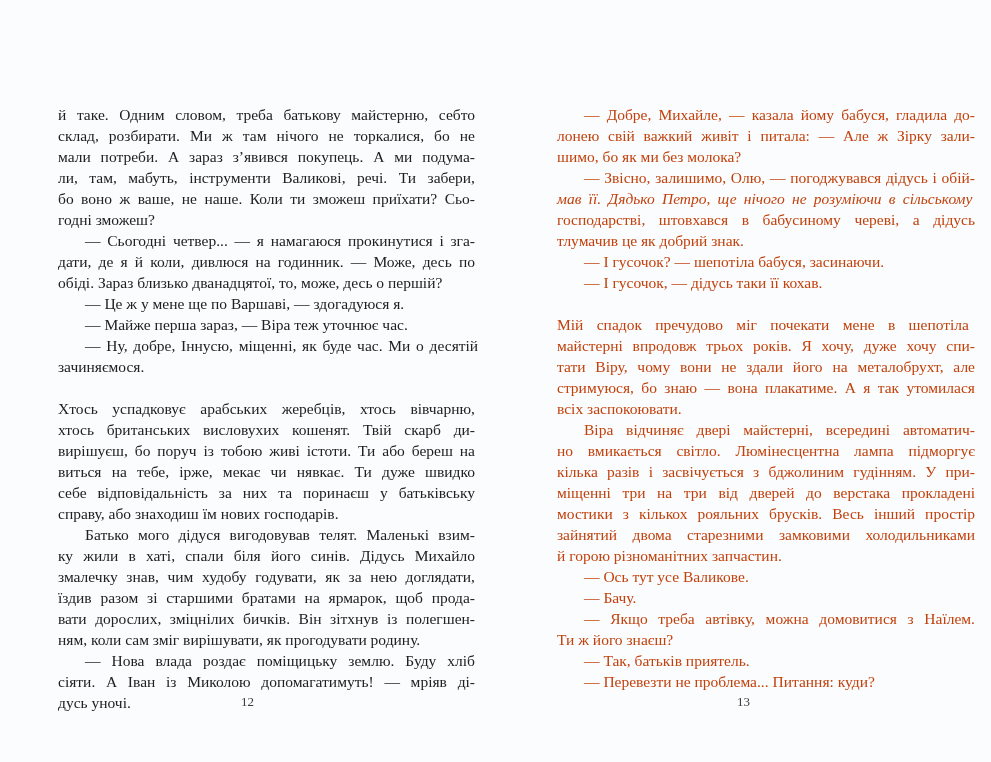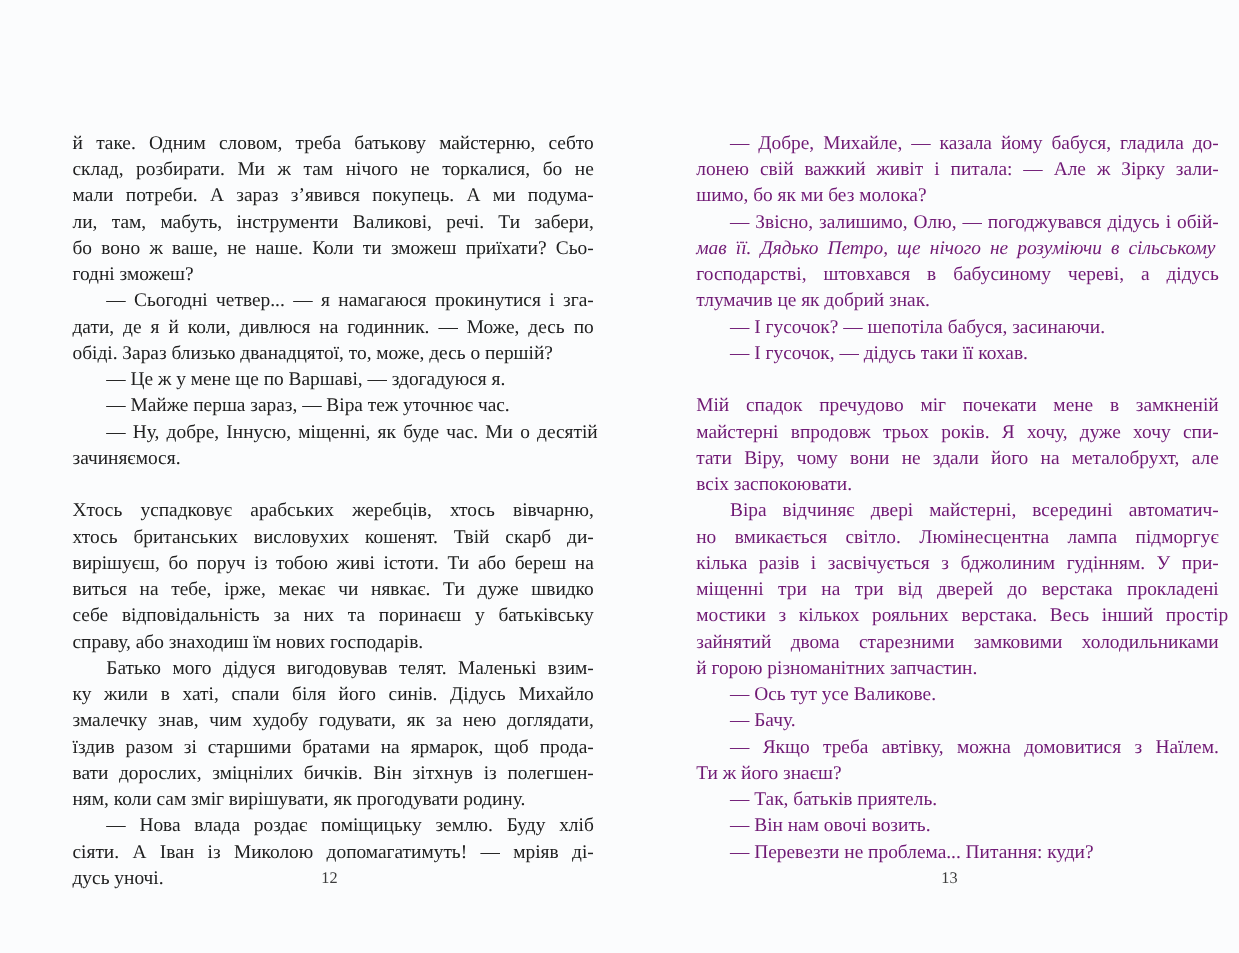--- a/index.html
+++ b/index.html
@@ -18,21 +18,21 @@
     font-size:15.5px; line-height:21px;margin-top:44px;
   }
   .page.left  .text-block { left:58px; width:417px; }
   .page.right .text-block { left:61px; width:418px; }
   .para { }
   .line { height:21px; line-height:21px; white-space:nowrap; }
   .line.indent { padding-left:27px; }
   .ltext { display:inline-block; white-space:nowrap; transform-origin:0 50%; }
   .break { height:21px; }
   .page-number {
-    position:absolute; top:694px; left:16px; width:100%;
+    position:absolute; top:694px; left:0; width:100%;
     text-align:center; font-size:13px; color:#3c3c3c; line-height:16px;
   }
 </style>
 </head>
 <body style="background: rgb(251, 252, 253);">
 
 <div class="book">
 
   <section class="page left">
     <div class="text-block" style="color: rgb(33, 33, 33);">
@@ -79,70 +79,68 @@
         <div class="para">
           <div class="line indent"><span class="ltext" style="word-spacing: 7.14955px;">— Нова влада роздає поміщицьку землю. Буду хліб</span></div>
           <div class="line"><span class="ltext" style="word-spacing: 6.82812px;">сіяти. А Іван із Миколою допомагатимуть! — мріяв ді-</span></div>
           <div class="line"><span class="ltext">дусь уночі.</span></div>
         </div>
       </div>
     <div class="page-number">12</div>
   </section>
 
   <section class="page right">
-    <div class="text-block" style="color: #701a75;">
+    <div class="text-block" style="color: #c2410c;">
         <div class="para">
           <div class="line indent"><span class="ltext" style="word-spacing: 3.28516px;">— Добре, Михайле, — казала йому бабуся, гладила до-</span></div>
           <div class="line"><span class="ltext" style="word-spacing: 4.89531px;">лонею свій важкий живіт і питала: — Але ж Зірку зали-</span></div>
           <div class="line"><span class="ltext">шимо, бо як ми без молока?</span></div>
         </div>
         <div class="para">
           <div class="line indent"><span class="ltext" style="word-spacing: 0.900391px;">— Звісно, залишимо, Олю, — погоджувався дідусь і обій-</span></div>
           <div class="line"><span class="ltext" style="word-spacing: 3.36111px; font-style: italic;">мав її. Дядько Петро, ще нічого не розуміючи в сільському</span></div>
           <div class="line"><span class="ltext" style="word-spacing: 9.69531px;">господарстві, штовхався в бабусиному череві, а дідусь</span></div>
           <div class="line"><span class="ltext">тлумачив це як добрий знак.</span></div>
         </div>
         <div class="para">
           <div class="line indent"><span class="ltext">— І гусочок? — шепотіла бабуся, засинаючи.</span></div>
         </div>
         <div class="para">
           <div class="line indent"><span class="ltext">— І гусочок, — дідусь таки її кохав.</span></div>
         </div>
         <div class="break"></div>
         <div class="para">
-          <div class="line"><span class="ltext" style="word-spacing: 9.47545px;">Мій спадок пречудово міг почекати мене в замкненій</span></div>
+          <div class="line"><span class="ltext" style="word-spacing: 9.47545px;">Мій спадок пречудово міг почекати мене в шепотіла</span></div>
           <div class="line"><span class="ltext" style="word-spacing: 5.96289px;">майстерні впродовж трьох років. Я хочу, дуже хочу спи-</span></div>
           <div class="line"><span class="ltext" style="word-spacing: 5.92014px;">тати Віру, чому вони не здали його на металобрухт, але</span></div>
+          <div class="line"><span class="ltext" style="word-spacing: 3.50521px;">стримуюся, бо знаю — вона плакатиме. А я так утомилася</span></div>
           <div class="line"><span class="ltext">всіх заспокоювати.</span></div>
         </div>
         <div class="para">
           <div class="line indent"><span class="ltext" style="word-spacing: 8.90938px;">Віра відчиняє двері майстерні, всередині автоматич-</span></div>
           <div class="line"><span class="ltext" style="word-spacing: 10.8938px;">но вмикається світло. Люмінесцентна лампа підморгує</span></div>
           <div class="line"><span class="ltext" style="word-spacing: 5.36523px;">кілька разів і засвічується з бджолиним гудінням. У при-</span></div>
           <div class="line"><span class="ltext" style="word-spacing: 7.73047px;">міщенні три на три від дверей до верстака прокладені</span></div>
-          <div class="line"><span class="ltext" style="word-spacing: 6.19866px;">мостики з кількох рояльних верстака. Весь інший простір</span></div>
+          <div class="line"><span class="ltext" style="word-spacing: 6.19866px;">мостики з кількох рояльних брусків. Весь інший простір</span></div>
           <div class="line"><span class="ltext" style="word-spacing: 11.5742px;">зайнятий двома старезними замковими холодильниками</span></div>
           <div class="line"><span class="ltext">й горою різноманітних запчастин.</span></div>
         </div>
         <div class="para">
           <div class="line indent"><span class="ltext">— Ось тут усе Валикове.</span></div>
         </div>
         <div class="para">
           <div class="line indent"><span class="ltext">— Бачу.</span></div>
         </div>
         <div class="para">
           <div class="line indent"><span class="ltext" style="word-spacing: 6.77232px;">— Якщо треба автівку, можна домовитися з Наїлем.</span></div>
           <div class="line"><span class="ltext">Ти ж його знаєш?</span></div>
         </div>
         <div class="para">
           <div class="line indent"><span class="ltext">— Так, батьків приятель.</span></div>
         </div>
         <div class="para">
-          <div class="line indent"><span class="ltext">— Він нам овочі возить.</span></div>
-        </div>
-        <div class="para">
           <div class="line indent"><span class="ltext">— Перевезти не проблема... Питання: куди?</span></div>
         </div>
       </div>
     <div class="page-number">13</div>
   </section>
 
 </div>
 
 </body></html>

